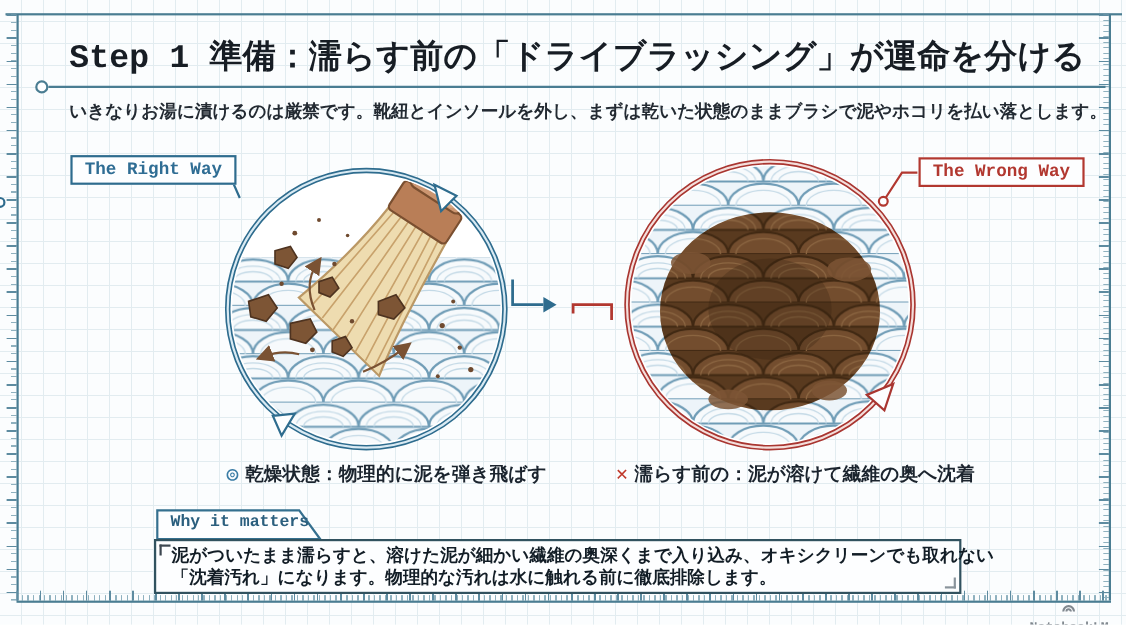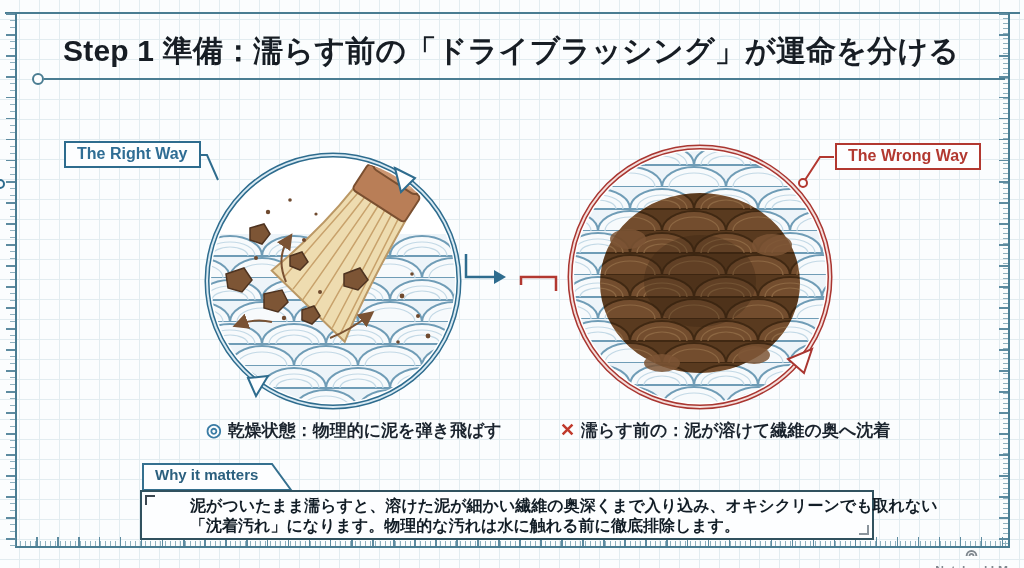--- a/index.html
+++ b/index.html
@@ -1,18 +1,18 @@
 <!DOCTYPE html>
 <html><head>
 <meta charset="utf-8">
 <style>
   html,body{margin:0;padding:0;background:#ffffff;}
   #canvas{
     position:relative;width:1024px;height:568px;overflow:hidden;
-    font-family:Liberation Sans, sans-serif;
+    font-family:Liberation Mono, monospace;
     background:
       repeating-linear-gradient(to right, transparent 0 19px, #e2ecf0 19px 20px),
       repeating-linear-gradient(to bottom, transparent 0 19px, #e2ecf0 19px 20px),
       #fbfdfe;
   }
   
   .frame-top{position:absolute;left:5px;right:4px;top:12px;height:2px;background:#4a7d92;}
   .ruler-left{
     position:absolute;left:6px;top:13px;height:533px;width:9px;
     border-right:2px solid #4a7d92;
@@ -49,21 +49,21 @@
   .tag-wrong{left:835px;top:143px;border:2px solid #b23830;color:#b23830;}
   
   .caption{position:absolute;font-size:17px;font-weight:bold;color:#1b242e;white-space:nowrap;margin-left:24px;}
   .cap-left{left:182px;top:419px;}
   .cap-right{left:536px;top:419px;}
   .cap-mark-ok{color:#3a7ca5;font-size:18px;margin-right:6px;}
   .cap-mark-ng{color:#c0392b;font-size:18px;margin-right:6px;}
   
   .why-label{position:absolute;left:155px;top:466px;font-size:15px;font-weight:bold;color:#2b5f7e;white-space:nowrap;text-align:right;}
   .why-box{position:absolute;left:140px;top:490px;width:730px;height:46px;background:#fdfeff;border:2px solid #31525f;}
-  .why-text{position:absolute;left:14px;top:4px;font-size:16px;font-weight:bold;line-height:20px;color:#121d26;white-space:nowrap;margin-left:34px;}
+  .why-text{position:absolute;left:14px;top:4px;font-size:16px;font-weight:bold;line-height:20px;color:#121d26;white-space:nowrap;}
   .corner-tl{position:absolute;left:3px;top:3px;width:8px;height:8px;border-left:2px solid #3c4750;border-top:2px solid #3c4750;}
   .corner-br{position:absolute;right:3px;bottom:3px;width:8px;height:8px;border-right:2px solid #8a949c;border-bottom:2px solid #8a949c;}
   
   .fig{position:absolute;}
   .fig-left{left:198px;top:146px;width:270px;height:270px;}
   .fig-right{left:566px;top:143px;width:268px;height:268px;}
   .overlay{position:absolute;left:0;top:0;width:1024px;height:568px;pointer-events:none;}
   
   .brand{position:absolute;right:16px;top:547px;display:flex;align-items:center;gap:4px;
          font-size:12px;font-weight:bold;color:#80888f;flex-direction:column;}
@@ -72,20 +72,21 @@
 <body>
 
 <div id="canvas">
 
   <div class="frame-top"></div>
   <div class="ruler-left"></div>
   <div class="ruler-right"></div>
   <div class="ruler-bottom"></div>
 
   <div class="title">Step 1 準備：濡らす前の「ドライブラッシング」が運命を分ける</div>
+  <div class="subtitle">いきなりお湯に漬けるのは厳禁です。靴紐とインソールを外し、まずは乾いた状態のままブラシで泥やホコリを払い落とします。</div>
 
   <svg class="overlay" viewBox="0 0 1024 568">
 
     <line x1="44" y1="79" x2="1005" y2="79" stroke="#4a7d92" stroke-width="2"></line>
     <circle cx="38" cy="79" r="5" fill="#fdfeff" stroke="#4a7d92" stroke-width="2"></circle>
 
     <polyline points="198,155 207,155 218,180" fill="none" stroke="#2e6c8e" stroke-width="2"></polyline>
     <circle cx="220,184" cy="184" r="4" fill="#fdfeff" stroke="#2e6c8e" stroke-width="2"></circle>
 
     <polyline points="834,157 820,157 805,180" fill="none" stroke="#b23830" stroke-width="2"></polyline>

